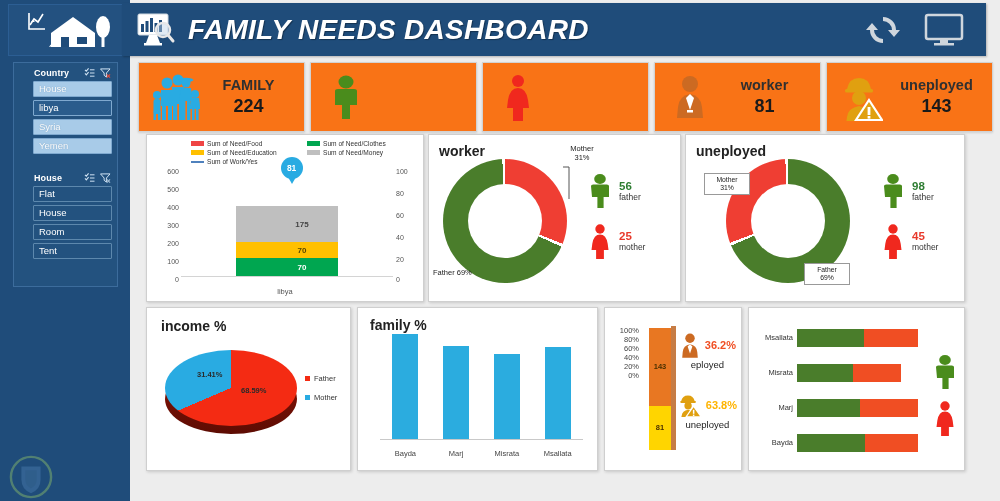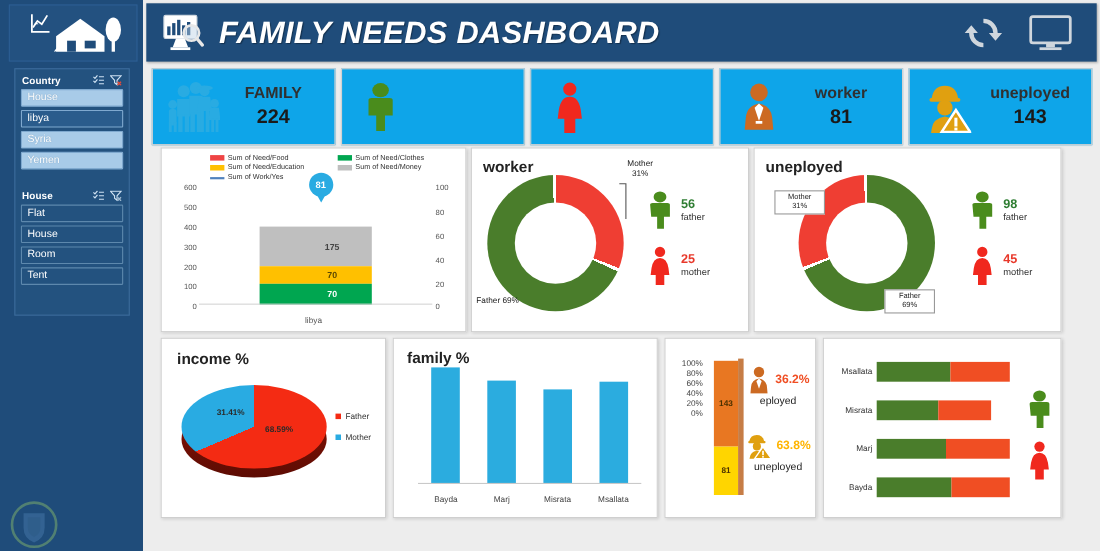--- a/index.html
+++ b/index.html
@@ -17,21 +17,21 @@
     position: absolute; left: 0; top: 0; width: 130px; height: 501px;
     background: #1f4c7a;
   }
   .logo-box {
     position: absolute; left: 8px; top: 4px; width: 117px; height: 52px;
     background: #235180; border: 1px solid #2c5e93;
     display: flex; align-items: center; justify-content: center;
   }
   .slicer-panel {
     position: absolute; left: 13px; top: 62px; width: 105px; height: 225px;
-    background: #23527f; border: 1px solid #3c6c9c;
+    background: #23527f; border: 1px solid #3c6c9c; padding-left: 14px;
   }
   .slicer-head {
     display: flex; align-items: center; padding: 5px 6px 3px 6px;
   }
   .slicer-title {
     color: #ffffff; font-size: 9px; font-weight: bold; flex: 1;
     letter-spacing: .1px;
   }
   .slicer-icons { display: flex; gap: 5px; align-items: center; }
   .slicer-list { padding: 0 5px; }
@@ -43,42 +43,42 @@
   .slicer-item.sel   { background: #a8cbe8; color: #ffffff; text-shadow: 0 0 1px #6d94b5; }
   .slicer-item.unsel { background: #2a5c8c; color: #ffffff; }
   .slicer-item.plain { background: #23527f; border-color: #5d88ad; }
   .watermark {
     position: absolute; left: 2px; bottom: 2px; width: 58px; height: 44px;
     opacity: .45;
   }
 
   
   .header {
-    position: absolute; left: 133px; top: 3px; width: 864px; height: 53px;
+    position: absolute; left: 122px; top: 3px; width: 864px; height: 53px;
     background: #1f4c7a;
     display: flex; align-items: center;
     box-shadow: 1px 1px 2px rgba(0,0,0,.25);
   }
   .hdr-icon { margin-left: 14px; display: flex; align-items: center; }
   .hdr-title {
     color: #ffffff; font-size: 28px; font-weight: bold; font-style: italic;
     margin-left: 12px; letter-spacing: .3px;
     text-shadow: 1px 1px 1px rgba(0,0,0,.35);
   }
   .hdr-right {
     margin-left: auto; margin-right: 22px; display: flex; gap: 22px; align-items: center;
   }
 
   
   .kpi-row {
     position: absolute; left: 138px; top: 62px; width: 855px; height: 70px;
     display: flex; gap: 5px;
   }
   .kpi {
-    background: #0ea5e9; border: 1px solid #d2d2d2;
+    background: #f97316; border: 1px solid #d2d2d2;
     flex: 1; display: flex; align-items: center;
     box-shadow: 0 1px 2px rgba(0,0,0,.12);
     padding: 0 8px;
   }
   .kpi-ico { width: 54px; display: flex; justify-content: center; align-items: center; }
   .kpi-text { flex: 1; display: flex; flex-direction: column; align-items: center; }
   .kpi-label { font-size: 14.5px; color: #303030; font-weight: 600; margin-bottom: 3px; }
   .kpi-valrow { display: flex; align-items: baseline; gap: 8px; }
   .kpi-value { font-size: 18px; color: #1a1a1a; font-weight: bold; }
   .kpi-pct { font-size: 9.5px; color: #333; }

